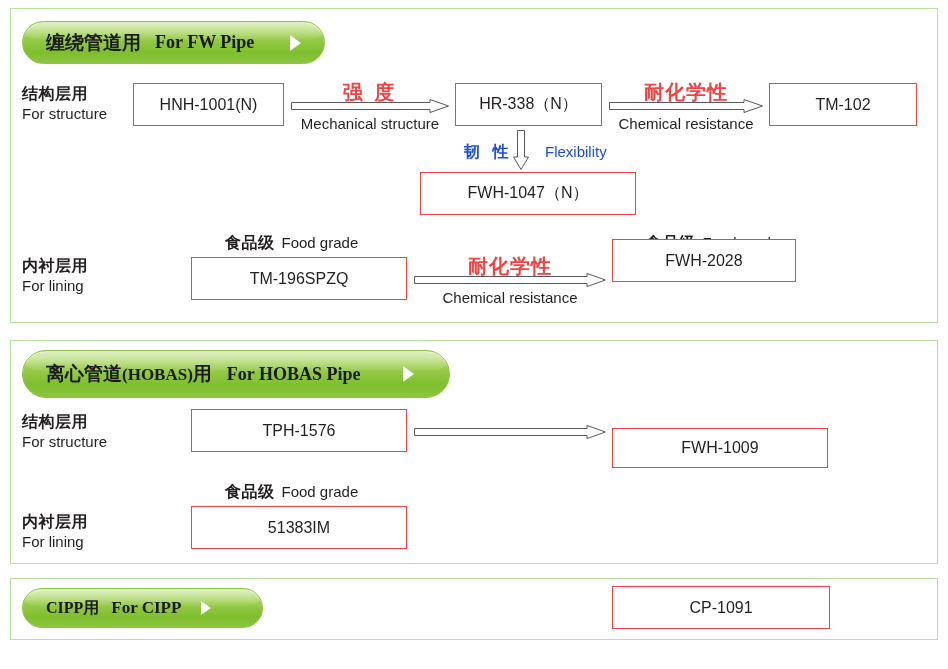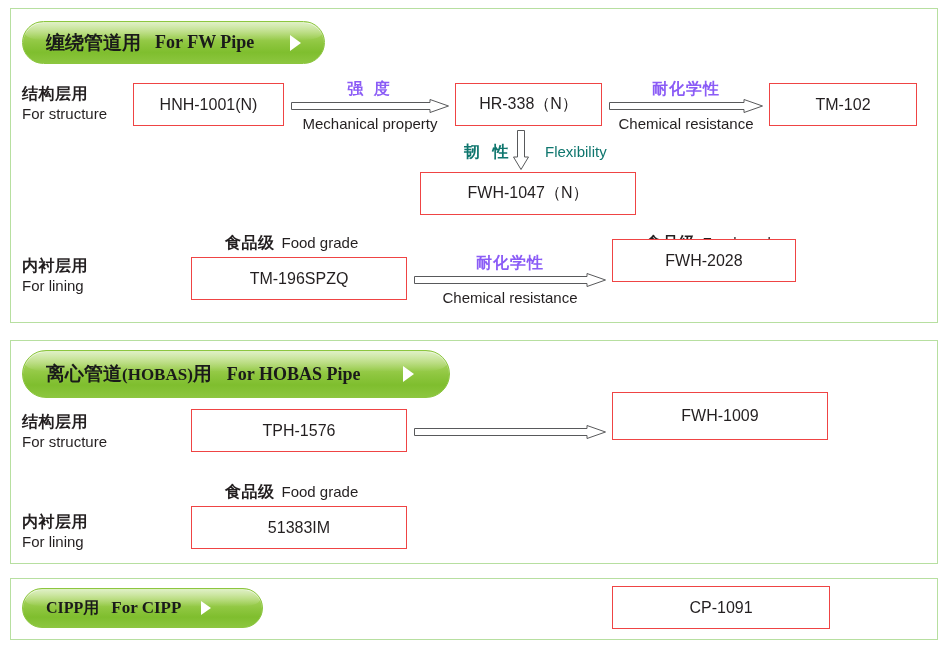--- a/index.html
+++ b/index.html
@@ -141,21 +141,21 @@
     white-space: nowrap;
   }
 
   #box-hnh1001   { left: 133px; top: 83px;  width: 151px; height: 43px; }
   #box-hr192     { left: 455px; top: 83px;  width: 147px; height: 43px; }
   #box-tm102     { left: 769px; top: 83px;  width: 148px; height: 43px; }
   #box-fwh1047   { left: 420px; top: 172px; width: 216px; height: 43px; }
   #box-tm196     { left: 191px; top: 257px; width: 216px; height: 43px; }
   #box-fwh2028   { left: 612px; top: 239px; width: 184px; height: 43px; }
   #box-tph1006   { left: 191px; top: 409px; width: 216px; height: 43px; }
-  #box-fwh1009   { left: 612px; top: 392px; width: 216px; height: 48px; }
+  #box-fwh1009   { left: 612px; top: 428px; width: 216px; height: 40px; }
   #box-51383im   { left: 191px; top: 506px; width: 216px; height: 43px; }
   #box-cp1091    { left: 612px; top: 586px; width: 218px; height: 43px; }
 
   
   .box-caption {
     position: absolute;
     white-space: nowrap;
     font-size: 15px;
     color: #231f20;
   }
@@ -191,38 +191,38 @@
 
   
   .arrow-label {
     position: absolute;
     text-align: center;
     white-space: nowrap;
   }
   .arrow-label .cn {
     display: block;
     font-weight: 700;
-    font-size: 16px;
-    color: #8b5cf6;
+    font-size: 20px;
+    color: #ef4444;
     letter-spacing: 3px;
   }
   .arrow-label .en {
     display: block;
     font-size: 15px;
     color: #231f20;
   }
   #lbl-mech      { left: 291px; top: 79px;  width: 158px; }
   #lbl-chem1     { left: 606px; top: 79px;  width: 160px; }
   #lbl-chem2     { left: 412px; top: 253px; width: 196px; }
 
   .arrow-label-side {
     position: absolute;
     white-space: nowrap;
     font-size: 16px;
-    color: #0f766e;
+    color: #1d4ed8;
   }
   #lbl-flex-cn {
     left: 464px; top: 142px;
     font-weight: 700;
     letter-spacing: 4px;
   }
   #lbl-flex-en {
     left: 545px; top: 143px;
     font-size: 15px;
   }
@@ -249,21 +249,21 @@
 
   <div class="arrow-label" id="lbl-mech">
     <span class="cn">强  度</span>
   </div>
   <div class="arrow-h" id="arrow-hnh-hr">
     <svg viewBox="0 0 158 14" width="158" height="14" preserveAspectRatio="none">
       <polygon points="0.5,3.5 139,3.5 139,0.5 157.5,7 139,13.5 139,10.5 0.5,10.5" fill="#ffffff" stroke="#58595b" stroke-width="1"></polygon>
     </svg>
   </div>
   <div class="arrow-label" style="left:291px; top:115px; width:158px;">
-    <span class="en">Mechanical property</span>
+    <span class="en">Mechanical structure</span>
   </div>
 
   <div class="box" id="box-hr192">HR-338（N）</div>
 
   <div class="arrow-label" id="lbl-chem1">
     <span class="cn" style="letter-spacing:1px;">耐化学性</span>
   </div>
   <div class="arrow-h" id="arrow-hr-tm">
     <svg viewBox="0 0 154 14" width="154" height="14" preserveAspectRatio="none">
       <polygon points="0.5,3.5 135,3.5 135,0.5 153.5,7 135,13.5 135,10.5 0.5,10.5" fill="#ffffff" stroke="#58595b" stroke-width="1"></polygon>

